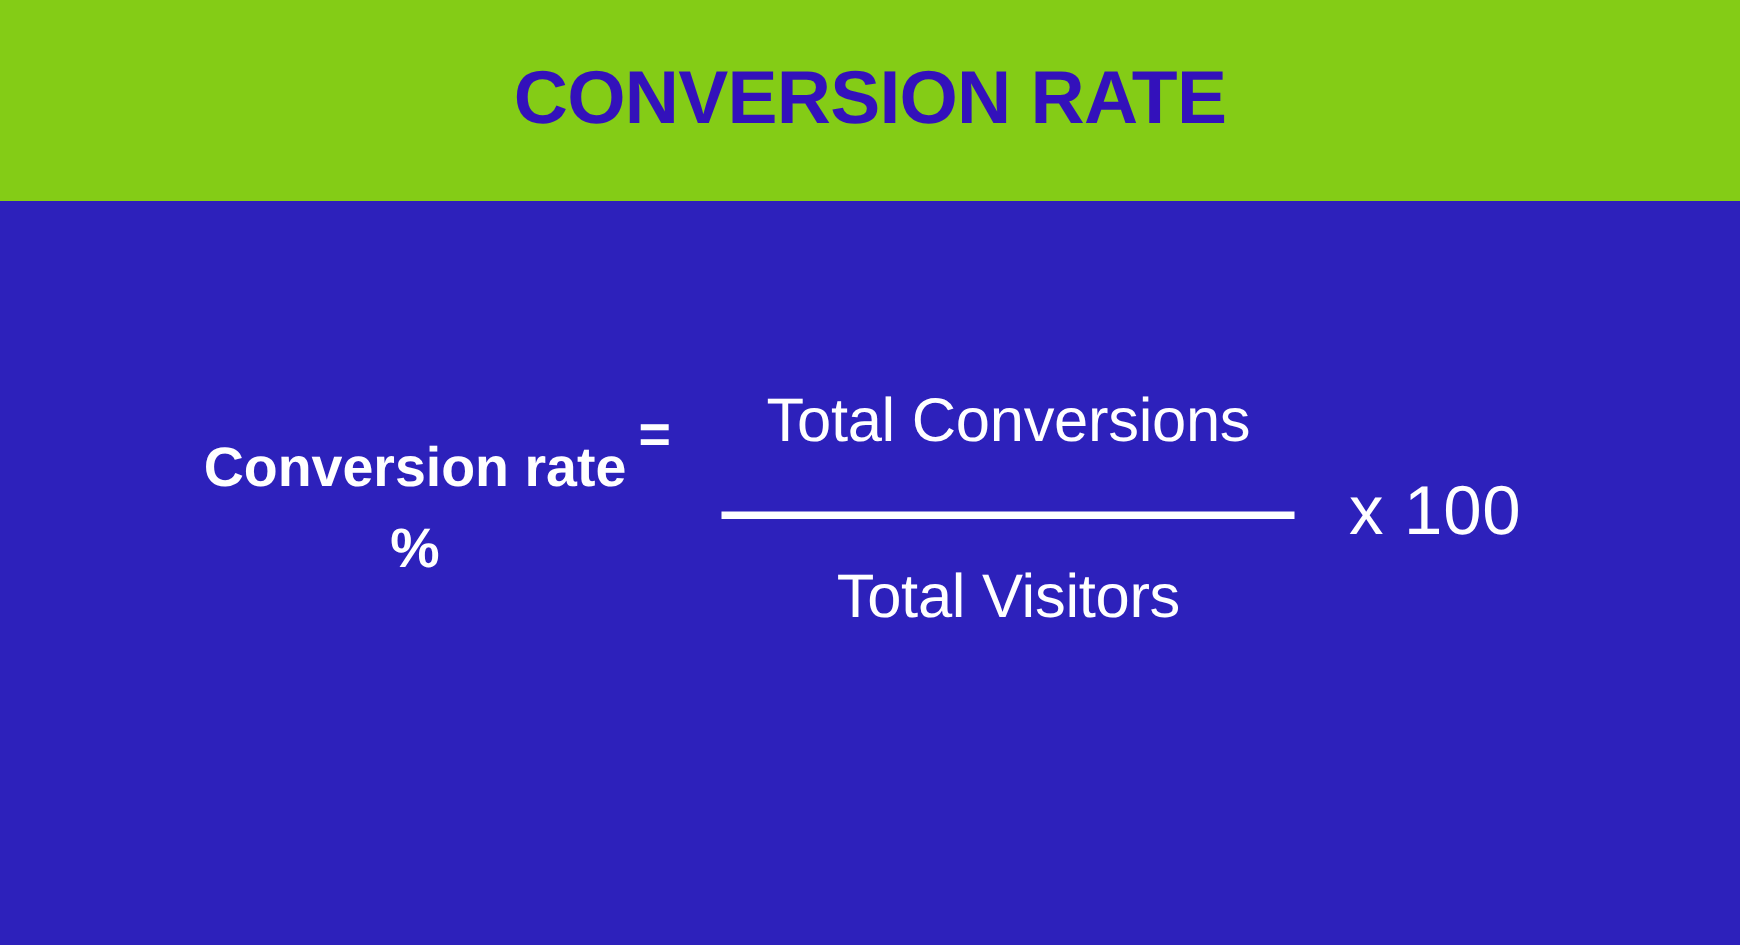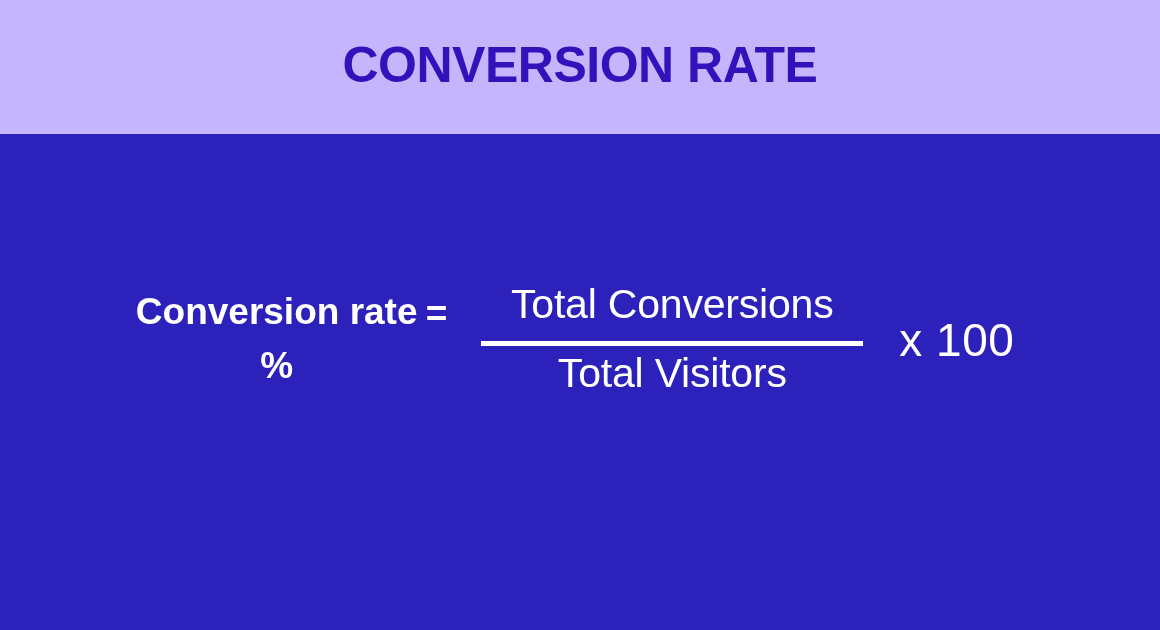--- a/index.html
+++ b/index.html
@@ -23,21 +23,21 @@
     overflow: hidden;
   }
 
   
   #header-banner {
     position: absolute;
     left: 0;
     top: 0;
     width: 1160px;
     height: 134px;
-    background: #c4b5fd;
+    background: #84cc16;
     display: flex;
     align-items: center;
     justify-content: center;
   }
 
   #slide-title {
     font-family: "Liberation Sans", sans-serif;
     font-size: 50px;
     font-weight: bold;
     color: #3311bb;
@@ -103,20 +103,21 @@
     transform: translateY(6px);
   }
 
   
   #fraction {
     display: flex;
     flex-direction: column;
     align-items: center;
     justify-content: center;
     margin: 0 22px 0 34px;
+    gap: 24px;
   }
 
   .fraction-term {
     font-family: "Liberation Sans", sans-serif;
     font-size: 41px;
     font-weight: normal;
     color: #ffffff;
     line-height: 1.15;
     text-align: center;
     white-space: nowrap;

